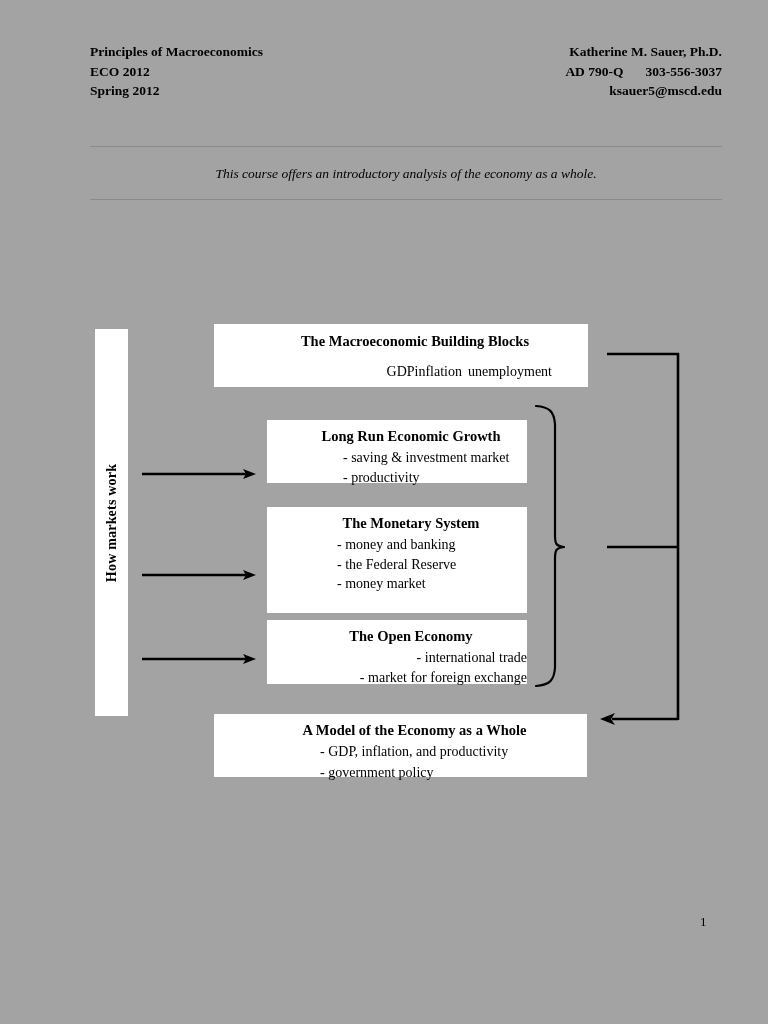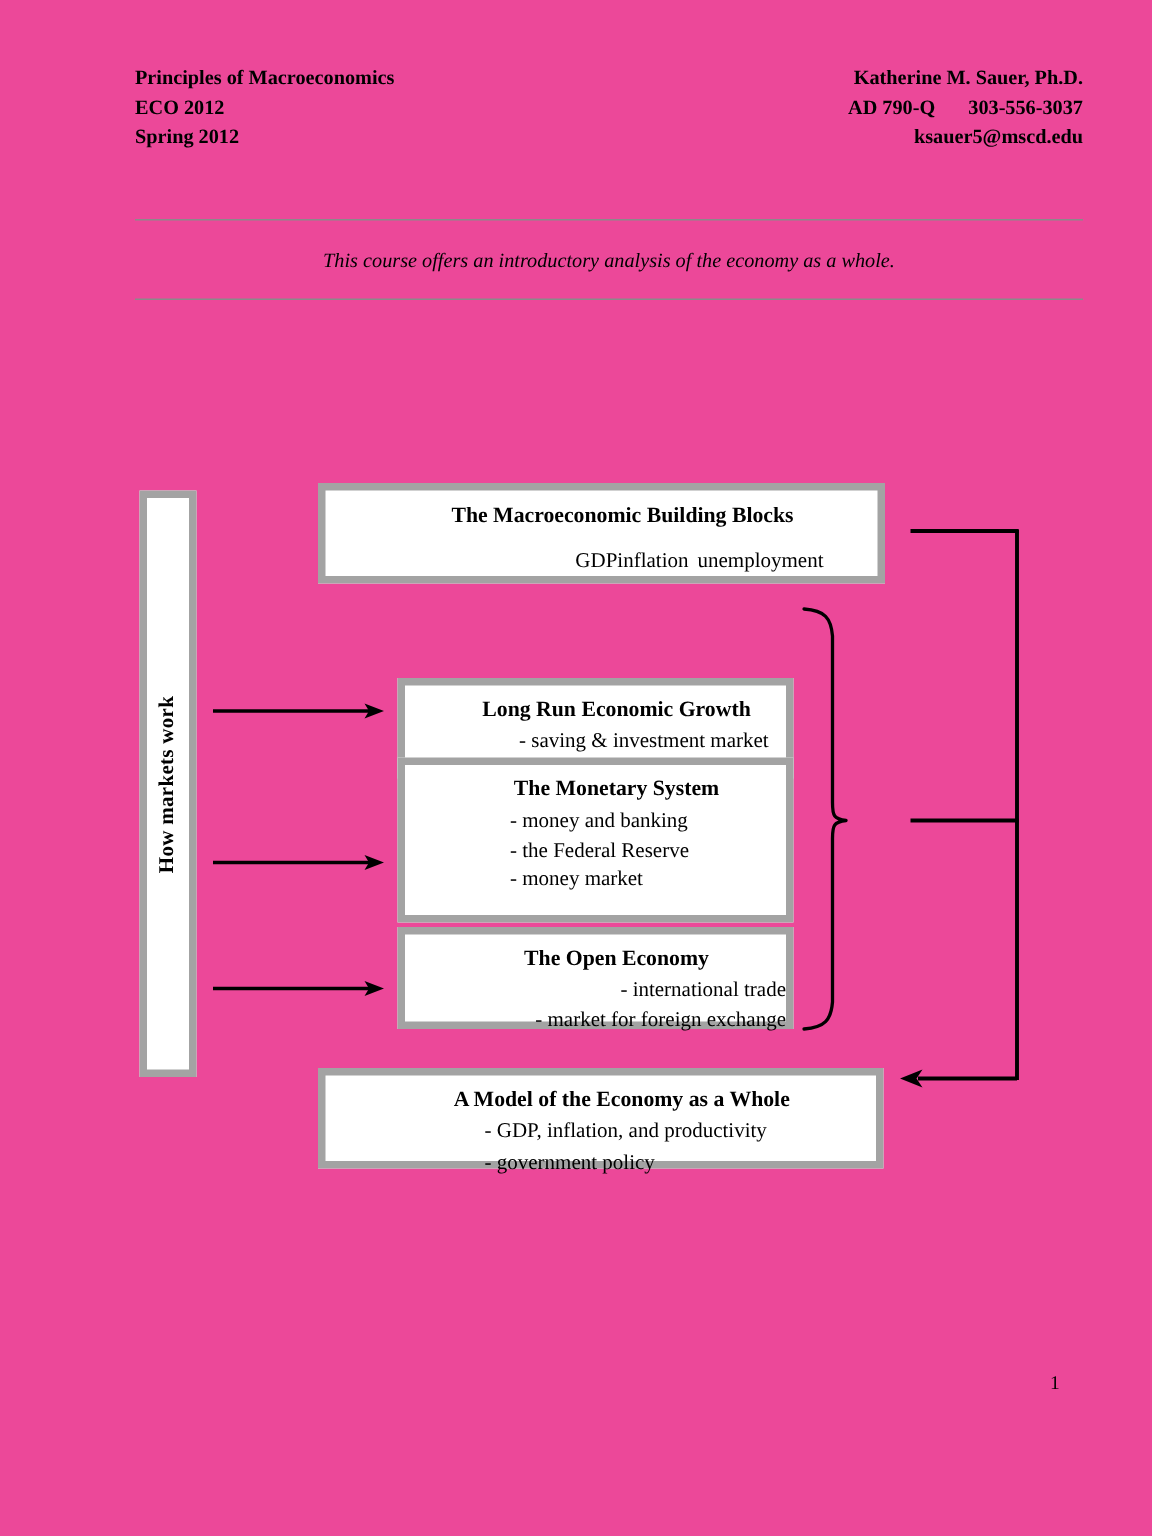--- a/index.html
+++ b/index.html
@@ -9,21 +9,21 @@
     background: #ffffff;
   }
   body {
     font-family: "Liberation Serif", "DejaVu Serif", serif;
     color: #000000;
   }
   .page {
     position: relative;
     width: 768px;
     height: 1024px;
-    background: #ec4899;
+    background: #a3a3a3;
     overflow: hidden;
   }
 
   
   .header {
     position: absolute;
     left: 90px;
     top: 42px;
     width: 632px;
     display: flex;
@@ -78,21 +78,21 @@
     left: 0;
     top: 0;
     width: 768px;
     height: 1024px;
     overflow: visible;
   }
 
   
   .box {
     position: absolute;
-    border: 5px solid #a3a3a3;
+    border: 2px solid #a3a3a3;
     background: #ffffff;
     box-sizing: border-box;
     padding-left: 28px;
   }
   .box-title {
     font-weight: bold;
     font-size: 14.5px;
     text-align: center;
     line-height: 19px;
   }
@@ -118,21 +118,21 @@
     font-size: 14px;
   }
   .bb-items > span:nth-child(2) { margin-right: 6px; }
 
   
   .box-mid {
     left: 265px;
     width: 264px;
     padding-top: 7px;
   }
-  #box-long-run    { top: 418px;  height: 67px; margin-top: 34px; }
+  #box-long-run    { top: 418px;  height: 67px; }
   #box-monetary    { top: 505px;  height: 110px; }
   #box-open-econ   { top: 618px;  height: 68px; }
 
   .bullets {
     margin-top: 2px;
     padding-left: 48px;
   }
   #box-monetary .bullets  { padding-left: 42px; }
   #box-open-econ .bullets { padding-left: 42px; text-align: right; }
 

